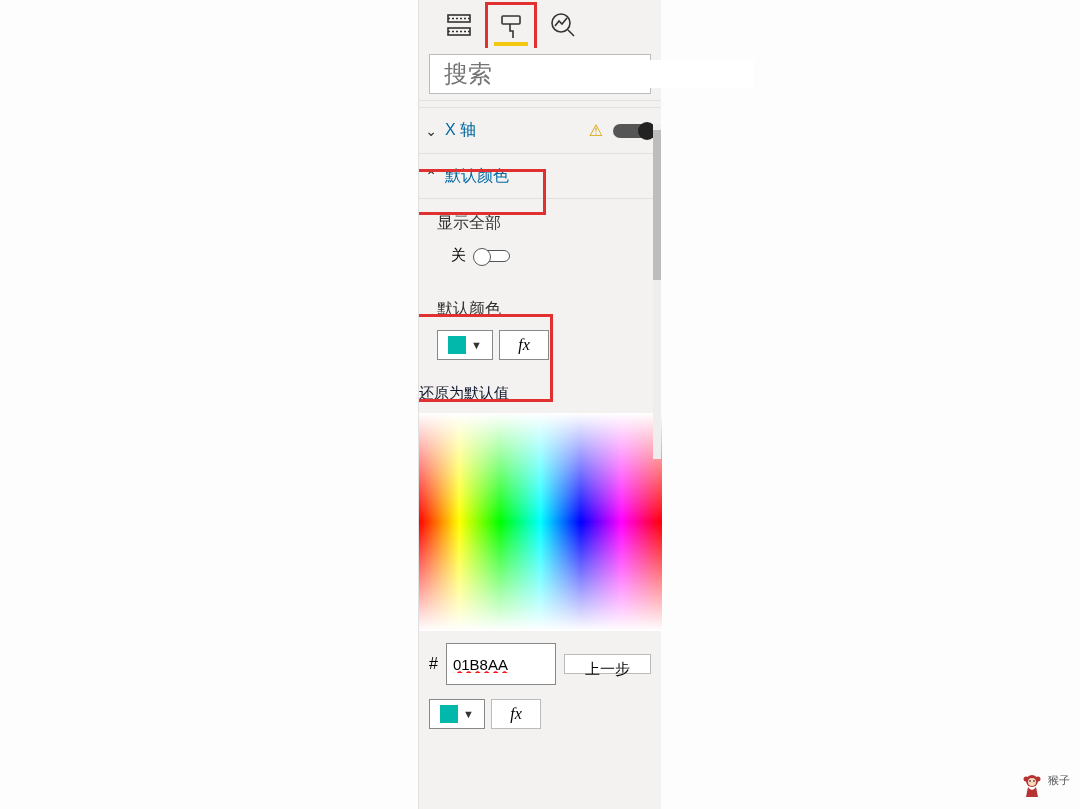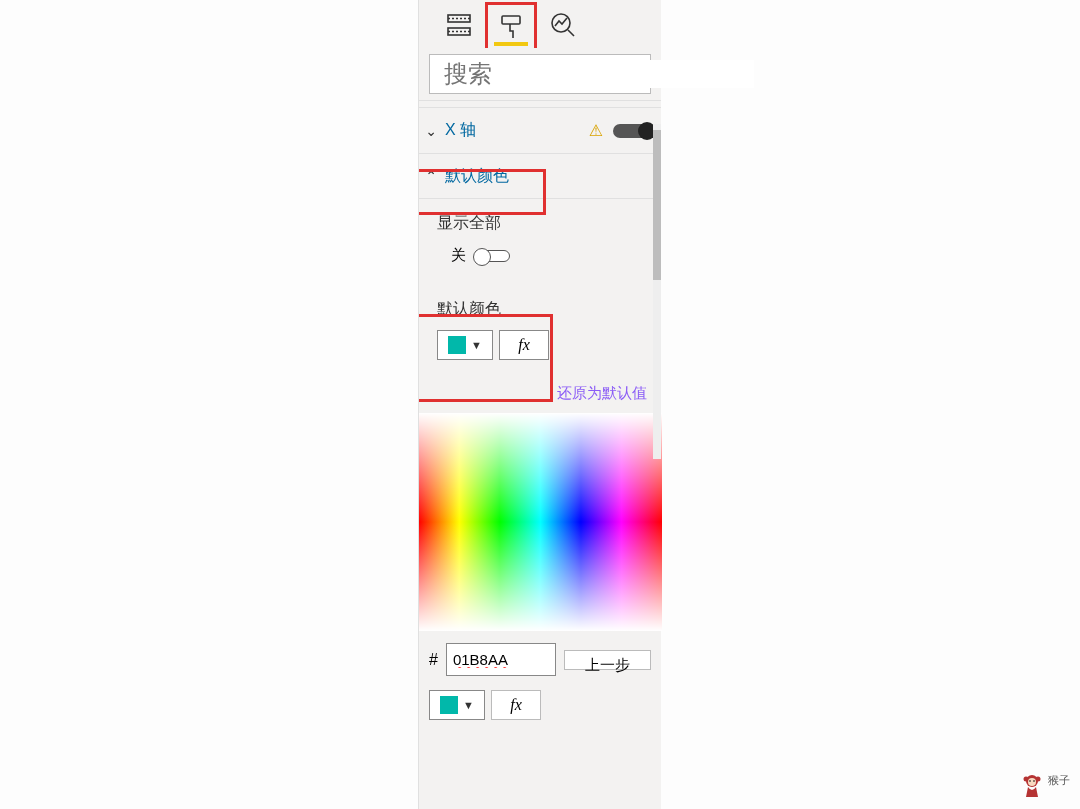--- a/index.html
+++ b/index.html
@@ -117,23 +117,22 @@
       display:flex; align-items:center; justify-content:center; gap:5px; cursor:pointer;
     }
     .swatch { width:18px; height:18px; background:#01B8AA; }
     .caret { font-size:11px; color:#333;}
     .fx-btn {
       width: 50px; height:30px; border:1px solid #888; background:#fff;
       display:flex; align-items:center; justify-content:center;
       font-style: italic; font-family: Georgia, serif; cursor:pointer;
     }
     .reset-link {
-      text-align: right;
       padding: 20px 14px 10px 0;
-      color: #8b5cf6;
+      color: #0f172a;
       font-size: 15px;
       cursor:pointer;
     }
     .color-spectrum {
       width: 243px; height: 218px;
       position:relative;
       background:
         linear-gradient(to bottom,
           rgba(255,255,255,1) 0%,
           rgba(255,255,255,0) 50%,
@@ -142,21 +141,21 @@
         linear-gradient(to right,
           #ff0000 0%, #ffff00 16.6%, #00ff00 33.3%,
           #00ffff 50%, #0000ff 66.6%, #ff00ff 83.3%, #ff0000 100%);
     }
     .hex-row {
       display:flex; align-items:center; gap:8px;
       padding: 12px 10px;
     }
     .hash { font-size:16px;}
     .hex-input {
-      width: 110px; height:33px; border:1px solid #888;
+      width: 110px; height:42px; border:1px solid #888;
       padding: 0 6px; font-size:15px;
       -webkit-text-decoration: underline wavy red;
       text-decoration: underline wavy red;
       text-decoration-skip-ink: none;
     }
     .prev-btn {
       flex:1; text-align:center; height:20px; line-height:28px;
       border:1px solid #bbb; background:#fff; font-size:15px; cursor:pointer;
     }
     .bottom-row {

